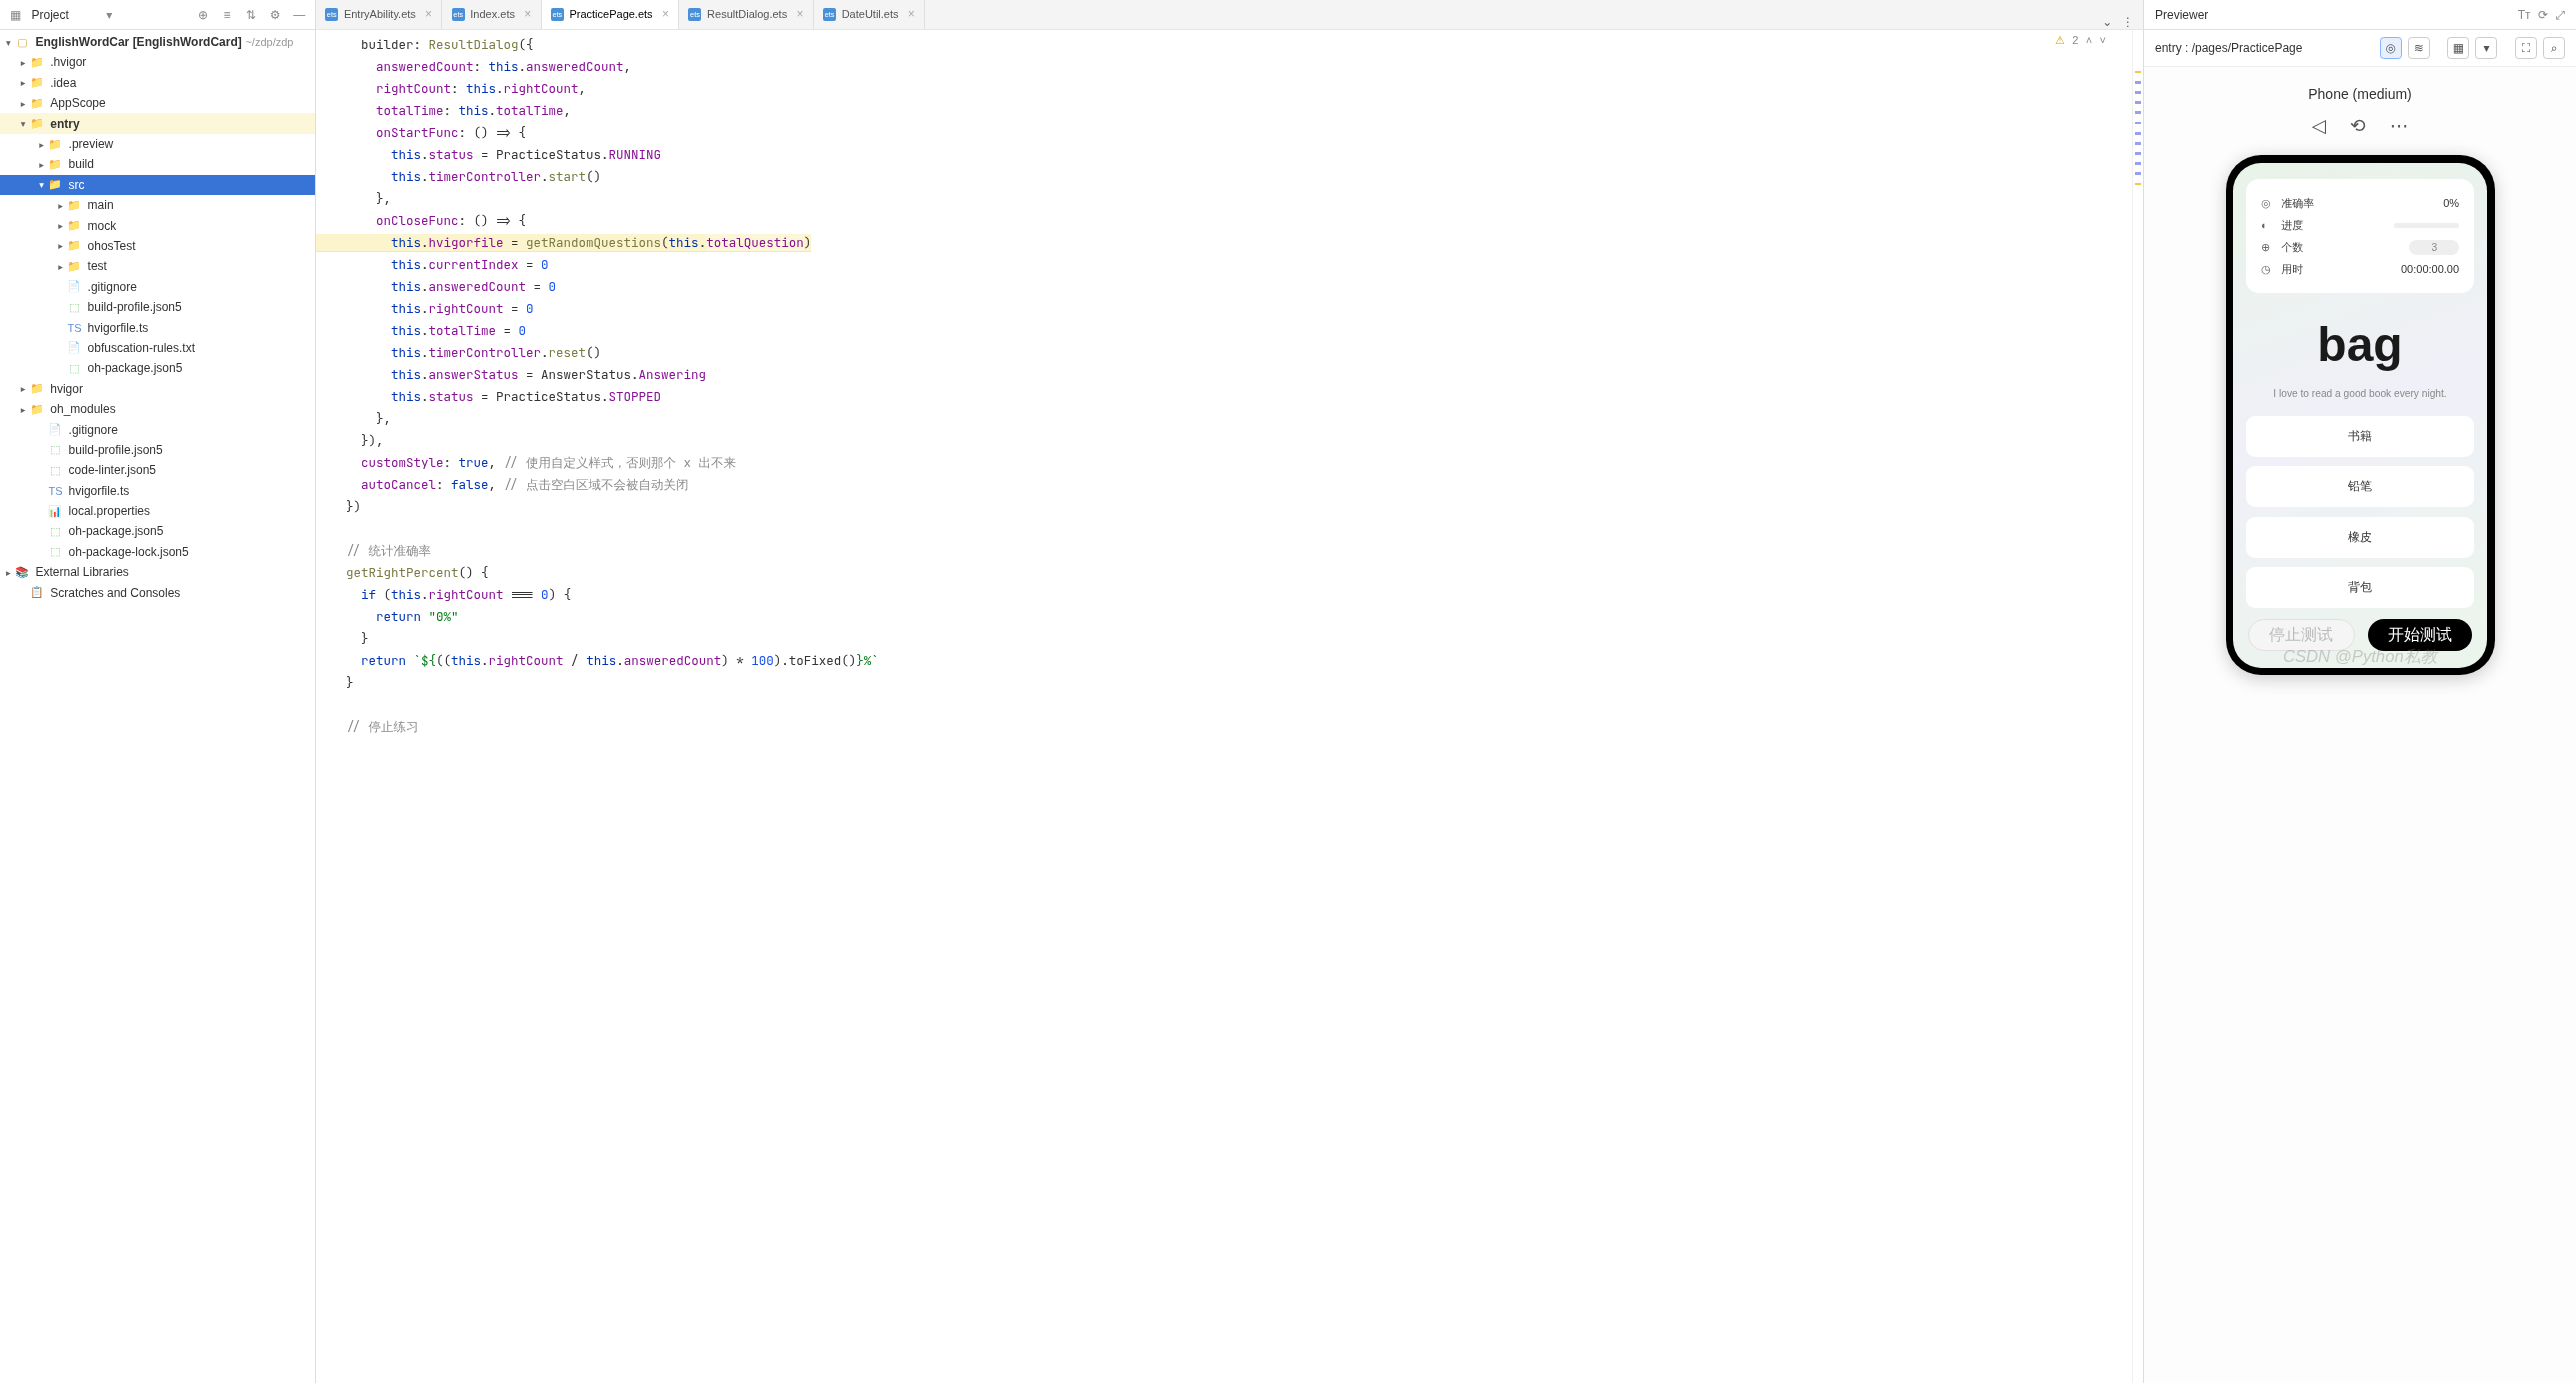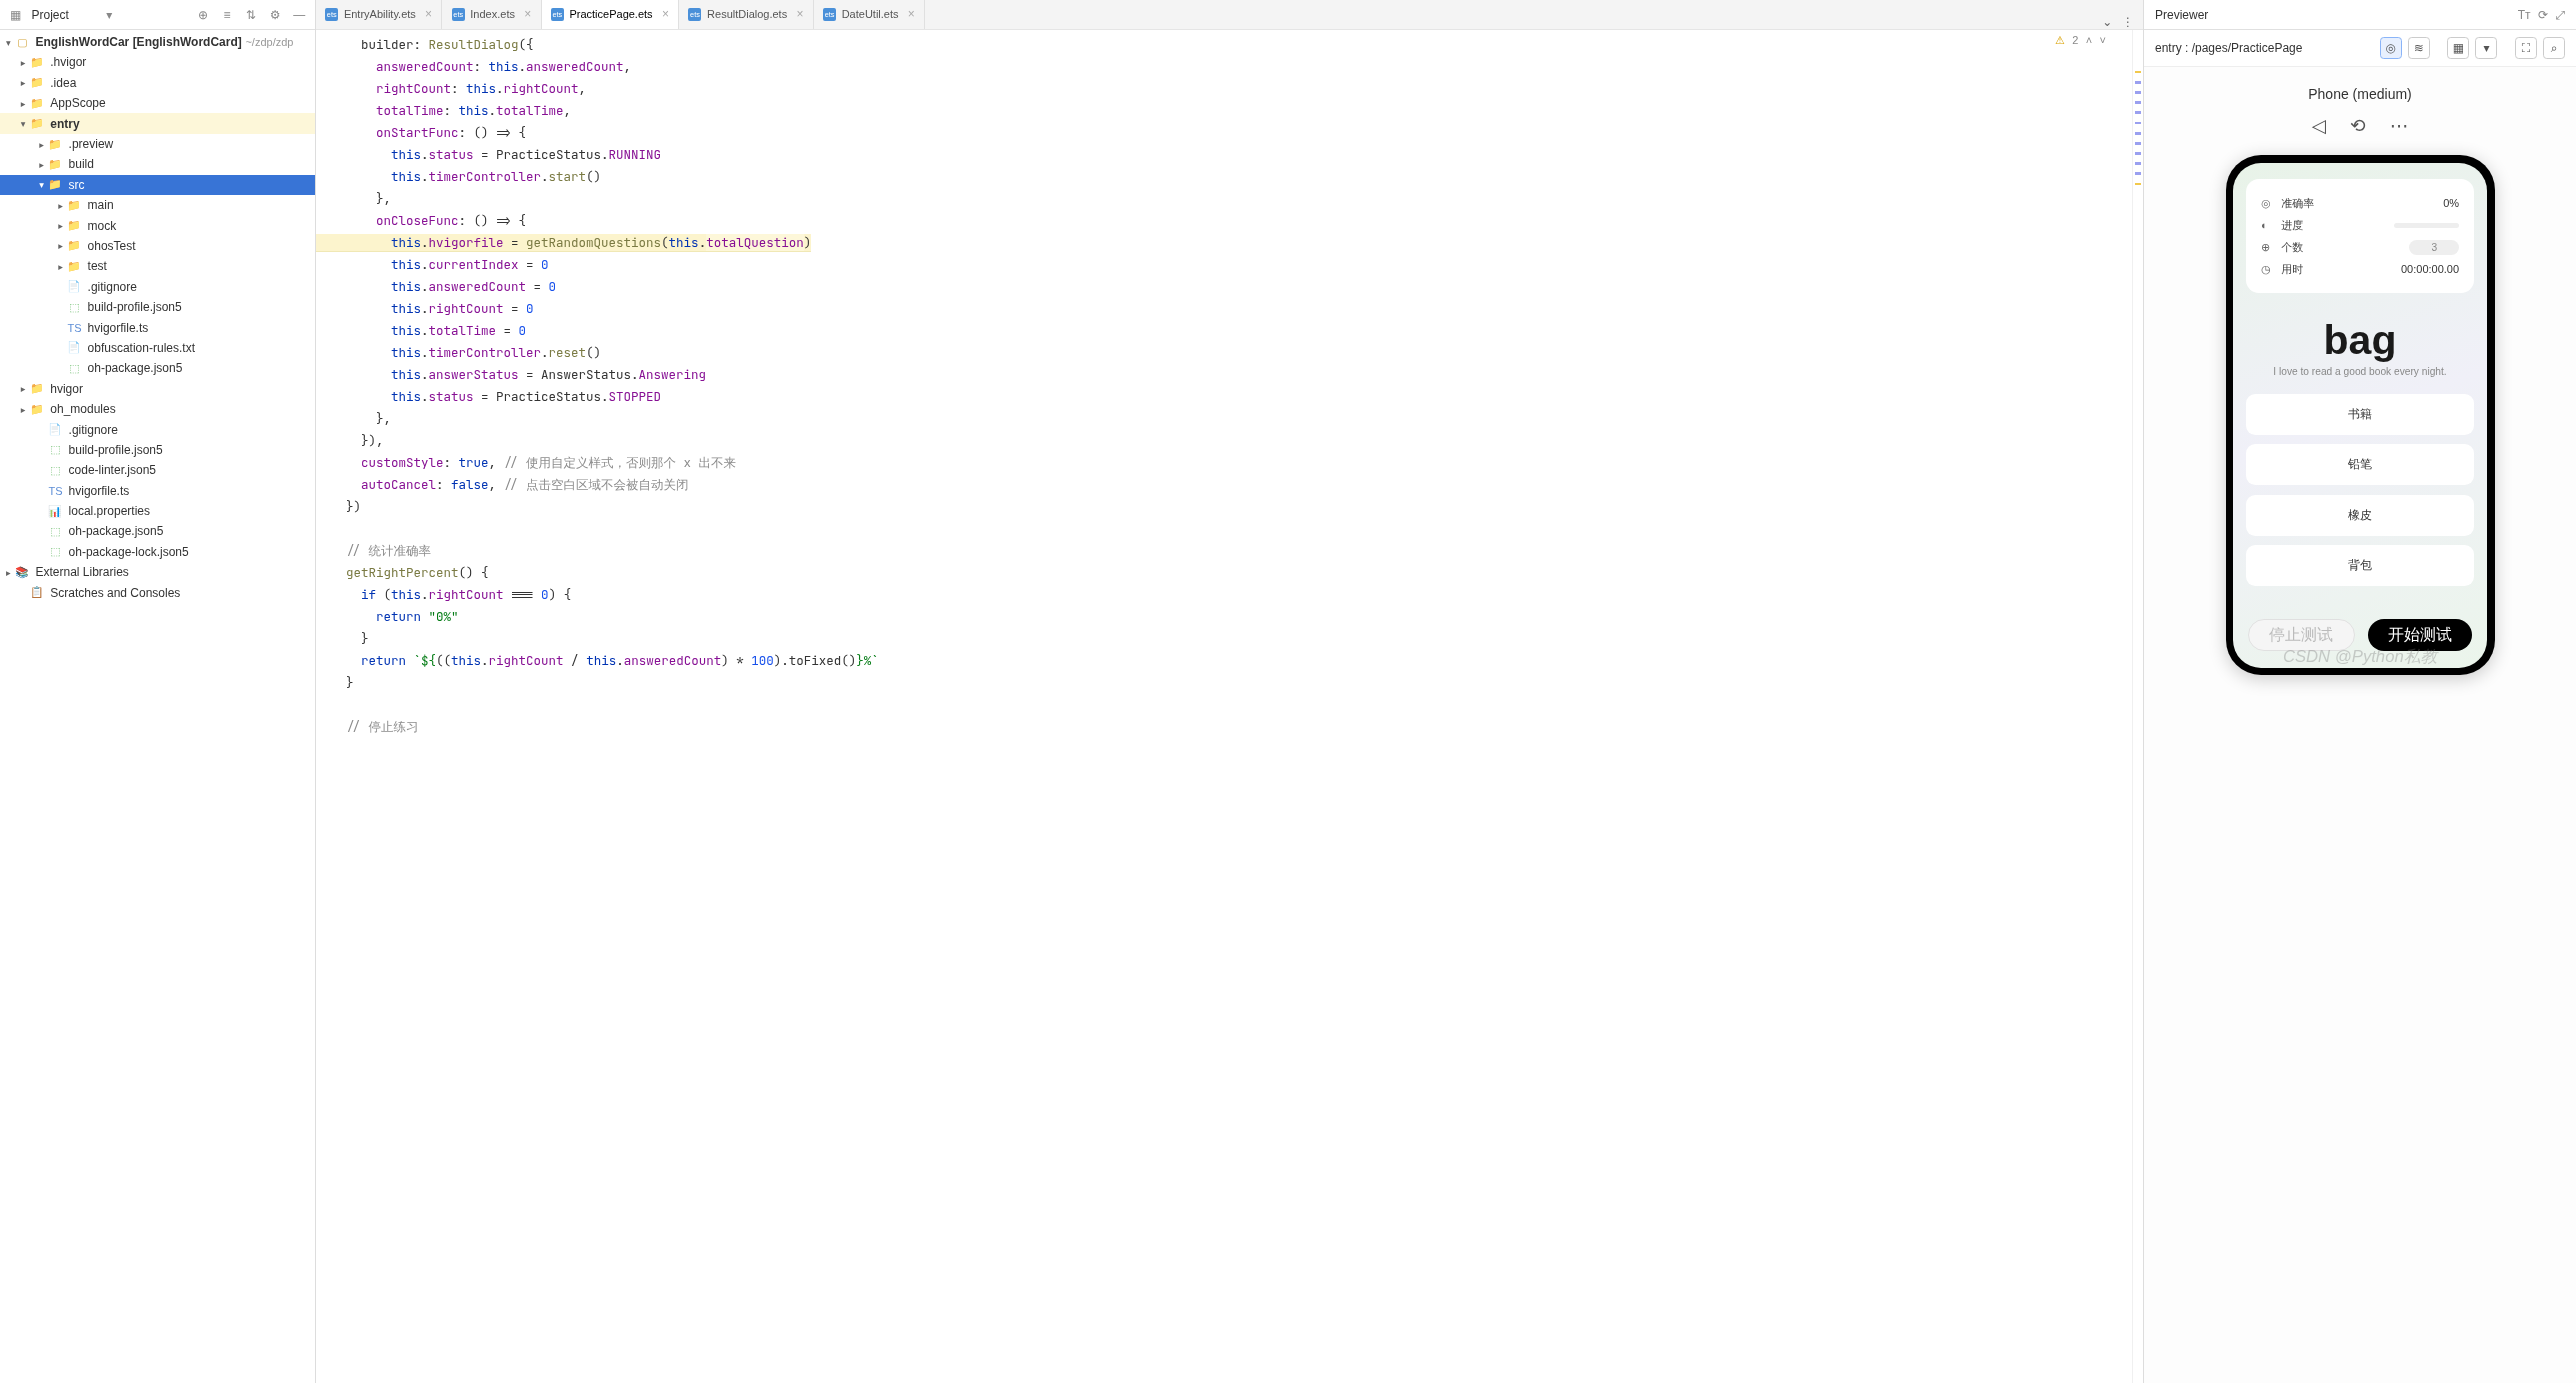--- a/index.html
+++ b/index.html
@@ -54,21 +54,21 @@
 .dev-controls{display:flex;gap:24px;margin-bottom:18.6px;color:#555;font-size:18.6px}
 .phone{width:269px;height:520px;background:#000;border-radius:35px;padding:7.4px;position:relative;box-shadow:0 3.7px 18.6px rgba(0,0,0,.2)}
 .screen{width:100%;height:100%;border-radius:28px;background:linear-gradient(160deg,#e8f3e8 0%,#f0f0f8 50%,#ebf5eb 100%);overflow:hidden;display:flex;flex-direction:column;padding:16.7px 13px 13px}
 .stat-card{background:#fff;border-radius:13px;padding:13px 15px;margin-bottom:16.7px}
 .stat-row{display:flex;align-items:center;height:22px;font-size:11px;color:#444}
 .stat-row .sic{width:13px;margin-right:7.4px;color:#666}
 .stat-row .slbl{flex:1}
 .stat-row .sval{color:#333}
 .pill{background:#eee;border-radius:9.3px;padding:1.9px 22px;font-size:10.2px;color:#888}
 .word-area{text-align:center;padding:7.4px 0 16.7px}
-.word-big{font-size:41px;font-weight:700;color:#1a1a1a;margin-bottom:2px}
+.word-big{font-size:48px;font-weight:700;color:#1a1a1a;margin-bottom:16px}
 .word-sent{font-size:10.2px;color:#888}
 .opts{display:flex;flex-direction:column;gap:9.3px}
 .opt{background:#fff;border-radius:9.3px;height:41px;display:flex;align-items:center;justify-content:center;font-size:12px;color:#333}
 .btns{margin-top:auto;display:flex;justify-content:center;gap:13px;padding-bottom:3.7px}
 .btn{height:32px;border-radius:16px;padding:0 20.4px;display:flex;align-items:center;font-size:16px}
 .btn-stop{background:#f5f5f5;color:#bbb;border:0.9px solid #e0e0e0}
 .btn-start{background:#000;color:#fff}
 .wm{position:absolute;bottom:7.4px;left:0;right:0;text-align:center;font-size:16.7px;font-style:italic;color:rgba(120,120,120,.35);pointer-events:none}
 </style>
 </head>

